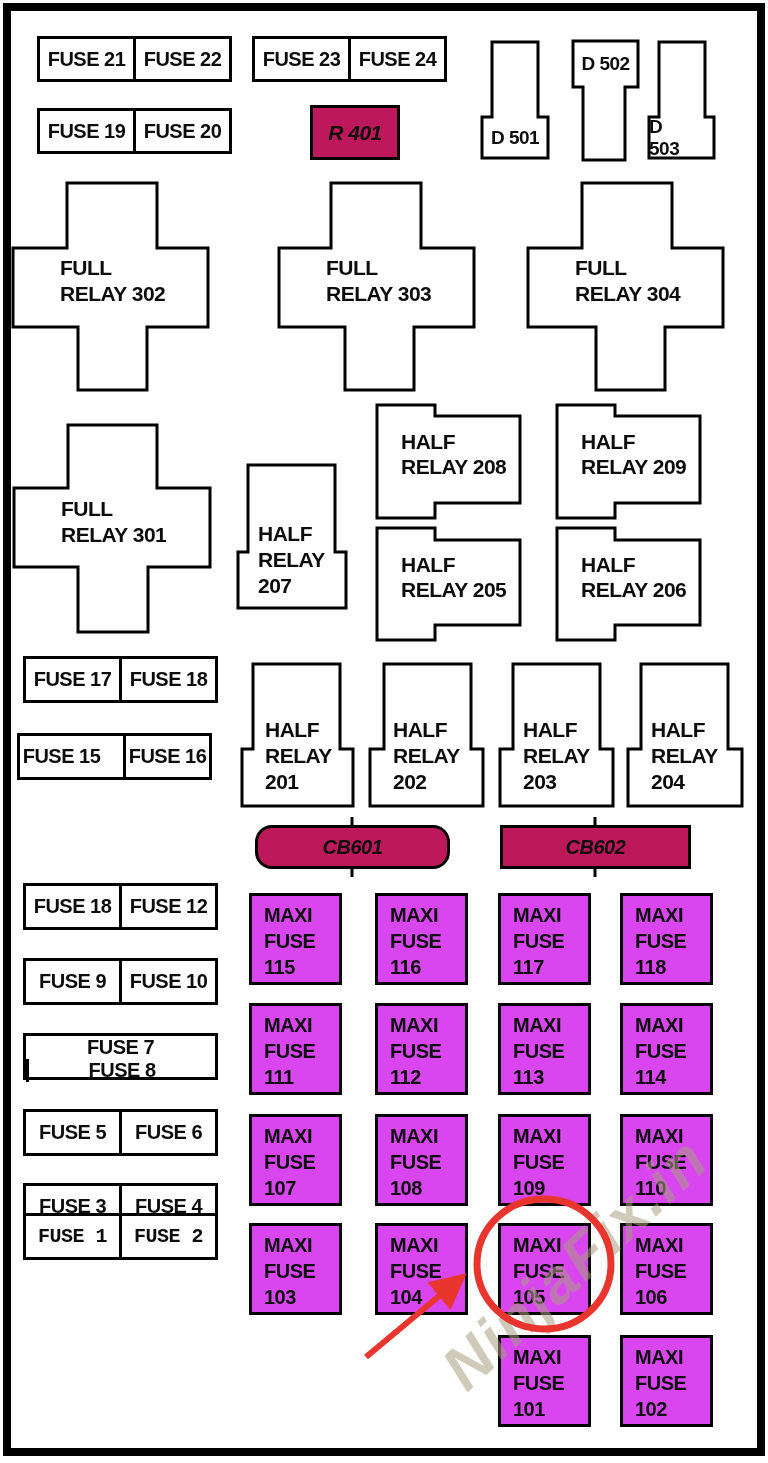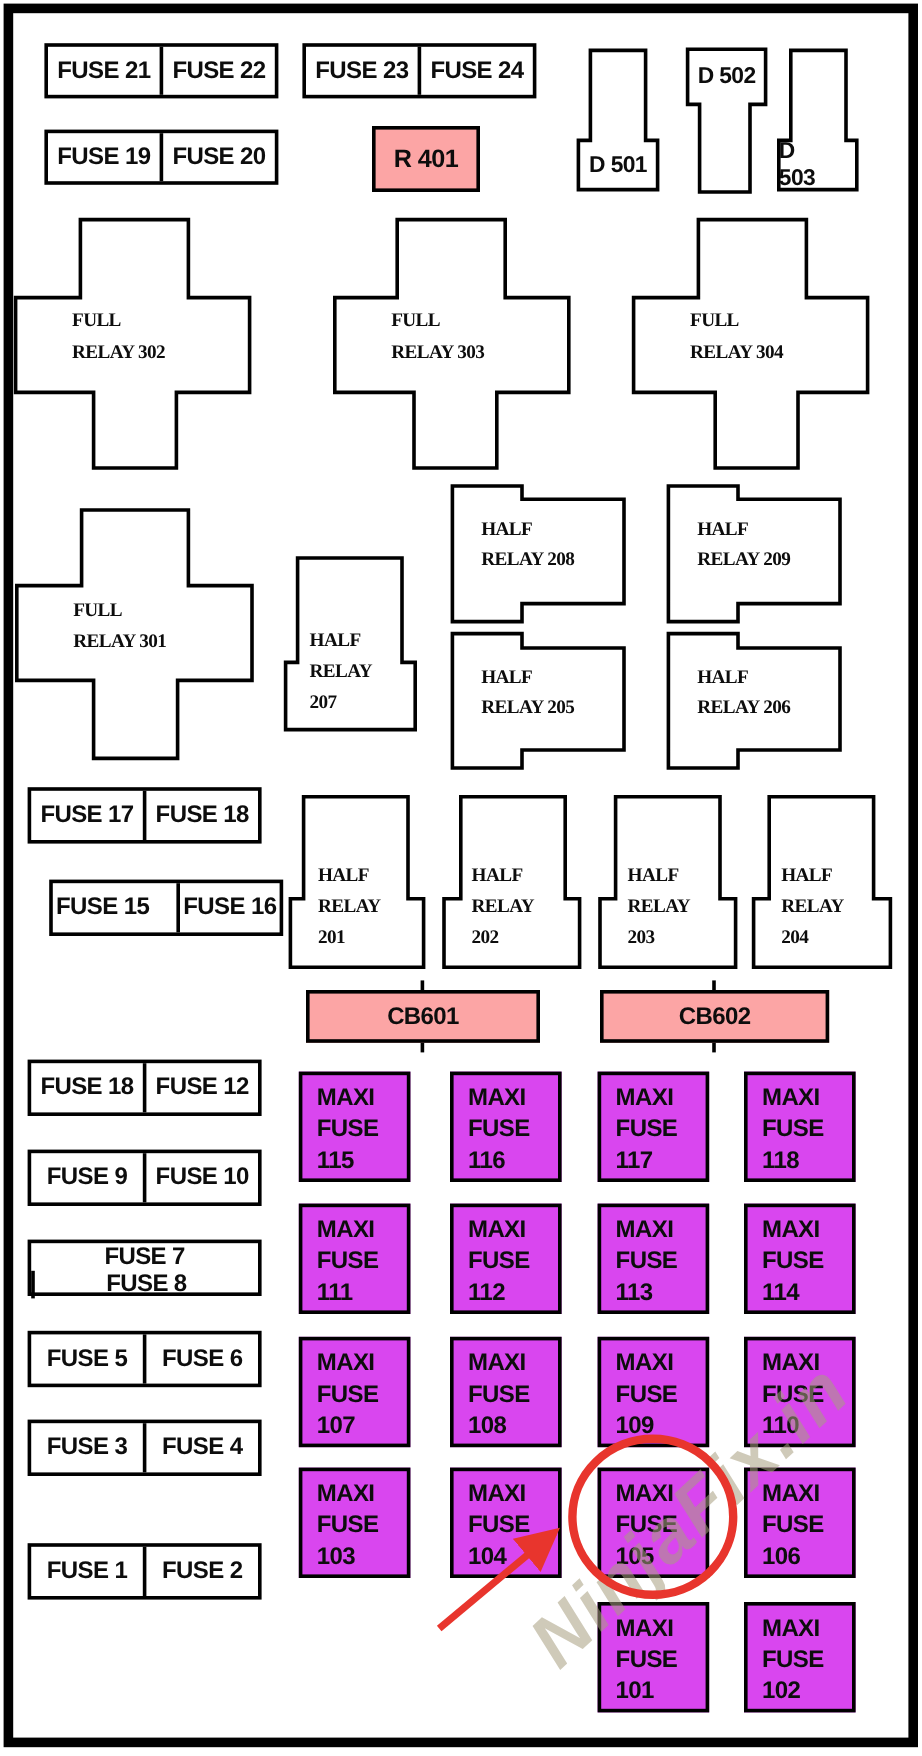--- a/index.html
+++ b/index.html
@@ -15,32 +15,32 @@
   .pair{
     position:absolute;display:flex;border:3px solid #000;box-sizing:border-box;
     width:195px;height:47px;background:#fff;z-index:3;
   }
   .pair .cell{
     flex:1;display:flex;align-items:center;justify-content:center;
     font-weight:bold;font-size:20px;letter-spacing:-0.5px;
   }
   .pair .cell + .cell{border-left:3px solid #000;}
   .rectbox{
-    position:absolute;border:3px solid #000;box-sizing:border-box;background:#fca5a5;
+    position:absolute;border:3px solid #000;box-sizing:border-box;background:#be185d;
     display:flex;align-items:center;justify-content:center;
-    font-weight:bold;font-size:20px;letter-spacing:-0.5px;z-index:3;
+    font-weight:bold;font-size:20px;letter-spacing:-0.5px;z-index:3;font-style:italic;
   }
   .mx{
     position:absolute;width:93px;height:92px;border:3px solid #000;box-sizing:border-box;
     background:#d946ef;font-weight:bold;font-size:20px;line-height:26px;
     padding:6px 0 0 12px;white-space:pre-line;letter-spacing:-0.5px;z-index:3;
   }
   .lbl{
-    position:absolute;font-weight:bold;font-size:16px;line-height:26px;
-    white-space:pre-line;letter-spacing:-0.5px;z-index:4;font-family:Liberation Serif, serif;
+    position:absolute;font-weight:bold;font-size:21px;line-height:26px;
+    white-space:pre-line;letter-spacing:-0.5px;z-index:4;
   }
   .dlbl{
     position:absolute;display:flex;align-items:center;justify-content:center;
     font-weight:bold;font-size:19px;letter-spacing:-0.5px;z-index:4;
   }
   #watermark{
     position:absolute;left:452px;top:1342px;z-index:5;
     transform:rotate(-43deg);transform-origin:left center;
     font-weight:bold;font-style:italic;font-size:62px;letter-spacing:2px;
     color:rgba(168,158,128,0.55);white-space:nowrap;
@@ -124,28 +124,28 @@
   <div class="lbl" style="left:393px;top:717px;">HALF
 RELAY
 202</div>
   <div class="lbl" style="left:523px;top:717px;">HALF
 RELAY
 203</div>
   <div class="lbl" style="left:651px;top:717px;">HALF
 RELAY
 204</div>
 
-  <div class="rectbox" style="left:255px;top:825px;width:195px;height:44px;">CB601</div>
+  <div class="rectbox" style="left:255px;top:825px;width:195px;height:44px;border-radius:17px;">CB601</div>
   <div class="rectbox" style="left:500px;top:825px;width:191px;height:44px;">CB602</div>
 
   <div class="pair" style="left:23px;top:656px;">
     <div class="cell">FUSE 17</div>
     <div class="cell">FUSE 18</div>
   </div>
-  <div class="pair" style="left:41px;top:733px;gap:20px;">
+  <div class="pair" style="left:17px;top:733px;gap:20px;">
     <div class="cell">FUSE 15</div>
     <div class="cell">FUSE 16</div>
   </div>
   <div class="pair" style="left:23px;top:883px;">
     <div class="cell">FUSE 18</div>
     <div class="cell">FUSE 12</div>
   </div>
   <div class="pair" style="left:23px;top:958px;">
     <div class="cell">FUSE 9</div>
     <div class="cell">FUSE 10</div>
@@ -155,21 +155,21 @@
     <div class="cell">FUSE 8</div>
   </div>
   <div class="pair" style="left:23px;top:1109px;">
     <div class="cell">FUSE 5</div>
     <div class="cell">FUSE 6</div>
   </div>
   <div class="pair" style="left:23px;top:1183px;">
     <div class="cell">FUSE 3</div>
     <div class="cell">FUSE 4</div>
   </div>
-  <div class="pair" style="left:23px;top:1286px;">
+  <div class="pair" style="left:23px;top:1213px;font-family:Liberation Mono, monospace;">
     <div class="cell">FUSE 1</div>
     <div class="cell">FUSE 2</div>
   </div>
 
   <div class="mx" style="left:249px;top:893px;">MAXI
 FUSE
 115</div>
   <div class="mx" style="left:375px;top:893px;">MAXI
 FUSE
 116</div>

